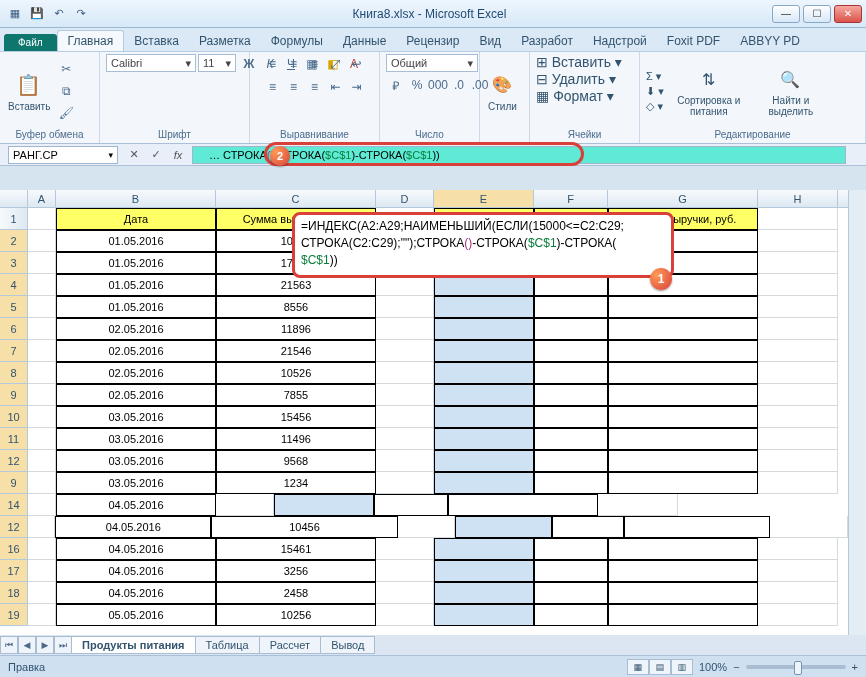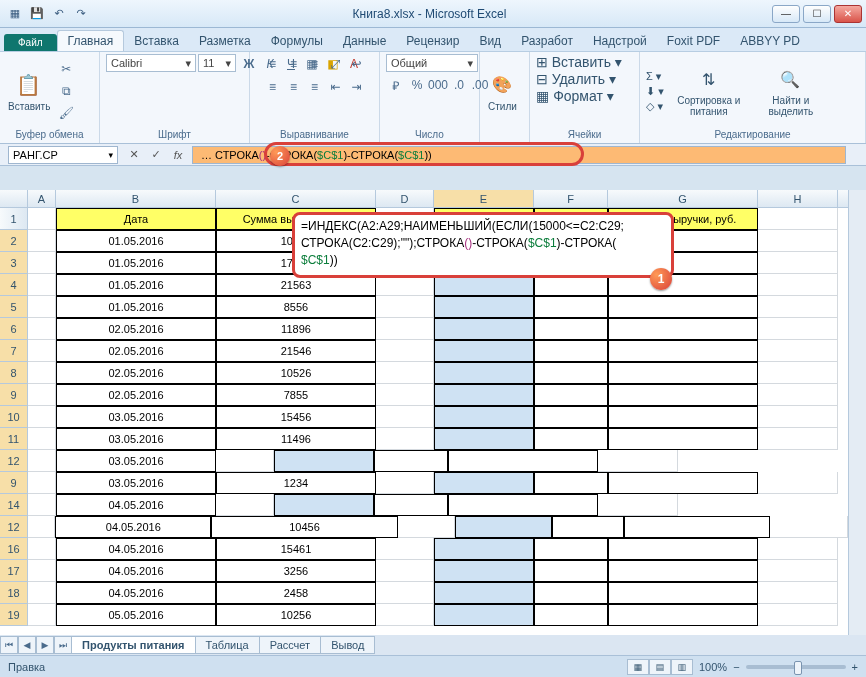--- a/index.html
+++ b/index.html
@@ -29,21 +29,21 @@
   .big-btn .ico{width:28px;height:28px;display:flex;align-items:center;justify-content:center;font-size:20px;}
   .smallstack{display:flex;flex-direction:column;gap:2px;}
   .smallbtn{width:20px;height:20px;display:flex;align-items:center;justify-content:center;font-size:12px;color:#4a6b8c;border:1px solid transparent;}
   .drop{width:110px;height:18px;border:1px solid #a8bdd2;background:#fff;font-size:11px;padding:0 4px;display:flex;align-items:center;justify-content:space-between;color:#444;}
 
   
   .fbar-row{height:22px;background:#e8eff8;display:flex;align-items:center;border-bottom:1px solid #a9c0d8;position:relative;}
   .namebox{width:110px;height:18px;border:1px solid #9fb6cf;background:#fff;margin-left:8px;display:flex;align-items:center;padding:0 4px;font-size:11px;justify-content:space-between;}
   .fx-controls{display:flex;gap:2px;margin-left:6px;}
   .fx-btn{width:20px;height:18px;display:flex;align-items:center;justify-content:center;font-size:11px;color:#555;border:1px solid transparent;}
-  .formula-input{flex:1;height:18px;border:1px solid #9fb6cf;background:#fdba74;margin:0 20px 0 4px;font-size:11px;padding:0 8px;display:flex;align-items:center;overflow:hidden;white-space:nowrap;}
+  .formula-input{flex:1;height:18px;border:1px solid #9fb6cf;background:#5eead4;margin:0 20px 0 4px;font-size:11px;padding:0 16px;display:flex;align-items:center;overflow:hidden;white-space:nowrap;}
   .formula-highlight{position:absolute;border:3px solid #d9403a;border-radius:14px;pointer-events:none;}
   .callout{position:absolute;top:2px;width:20px;height:20px;border-radius:50%;background:radial-gradient(circle at 30% 30%,#ff9a56,#d9403a);color:#fff;font-size:11px;font-weight:bold;display:flex;align-items:center;justify-content:center;box-shadow:0 1px 2px rgba(0,0,0,.4);}
   .colheads{display:flex;height:18px;background:linear-gradient(#f7fafc,#dde8f2);border-bottom:1px solid #b5c9dd;position:absolute;top:0;left:0;right:18px;}
   .rowheads{position:absolute;top:18px;left:0;bottom:0;width:28px;}
   .corner{width:28px;height:18px;border-right:1px solid #b5c9dd;border-bottom:1px solid #b5c9dd;background:linear-gradient(#f7fafc,#dde8f2);position:absolute;top:0;left:0;}
   .ch{border-right:1px solid #b5c9dd;text-align:center;font-size:11px;color:#33546e;line-height:18px;}
   .rh{height:22px;border-bottom:1px solid #b5c9dd;border-right:1px solid #b5c9dd;background:linear-gradient(90deg,#f7fafc,#dde8f2);text-align:center;font-size:11px;color:#33546e;line-height:22px;}
   .rh.sel{background:#f7dfa8;}
   .ch.sel{background:#f7dfa8;}
   .cells{position:absolute;top:18px;left:28px;right:18px;bottom:0;}
@@ -389,20 +389,21 @@
         <div class="cell data-c" style="width: 160px;">11496</div>
         <div class="cell" style="width: 58px;"></div>
         <div class="cell efg sel" style="width: 100px;"></div>
         <div class="cell efg" style="width: 74px;"></div>
         <div class="cell efg" style="width: 150px;"></div>
         <div class="cell" style="width: 80px;"></div>
       </div>
       <div class="row">
         <div class="cell" style="width: 28px;"></div>
         <div class="cell data-b" style="width: 160px;">03.05.2016</div>
+        <div class="cell data-c" style="width: 160px;">9568</div>
         <div class="cell" style="width: 58px;"></div>
         <div class="cell efg sel" style="width: 100px;"></div>
         <div class="cell efg" style="width: 74px;"></div>
         <div class="cell efg" style="width: 150px;"></div>
         <div class="cell" style="width: 80px;"></div>
       </div>
       <div class="row">
         <div class="cell" style="width: 28px;"></div>
         <div class="cell data-b" style="width: 160px;">03.05.2016</div>
         <div class="cell data-c" style="width: 160px;">1234</div>

